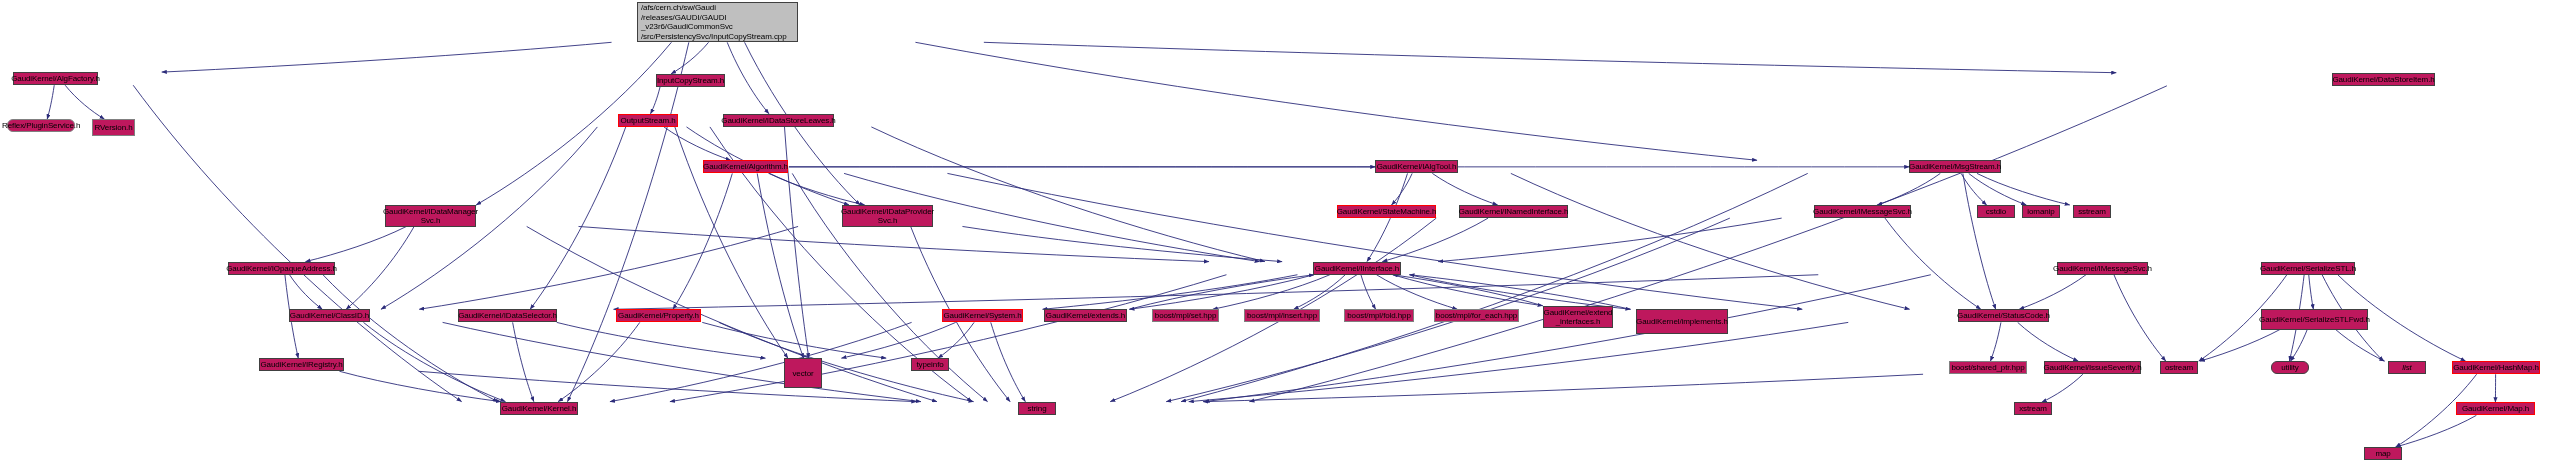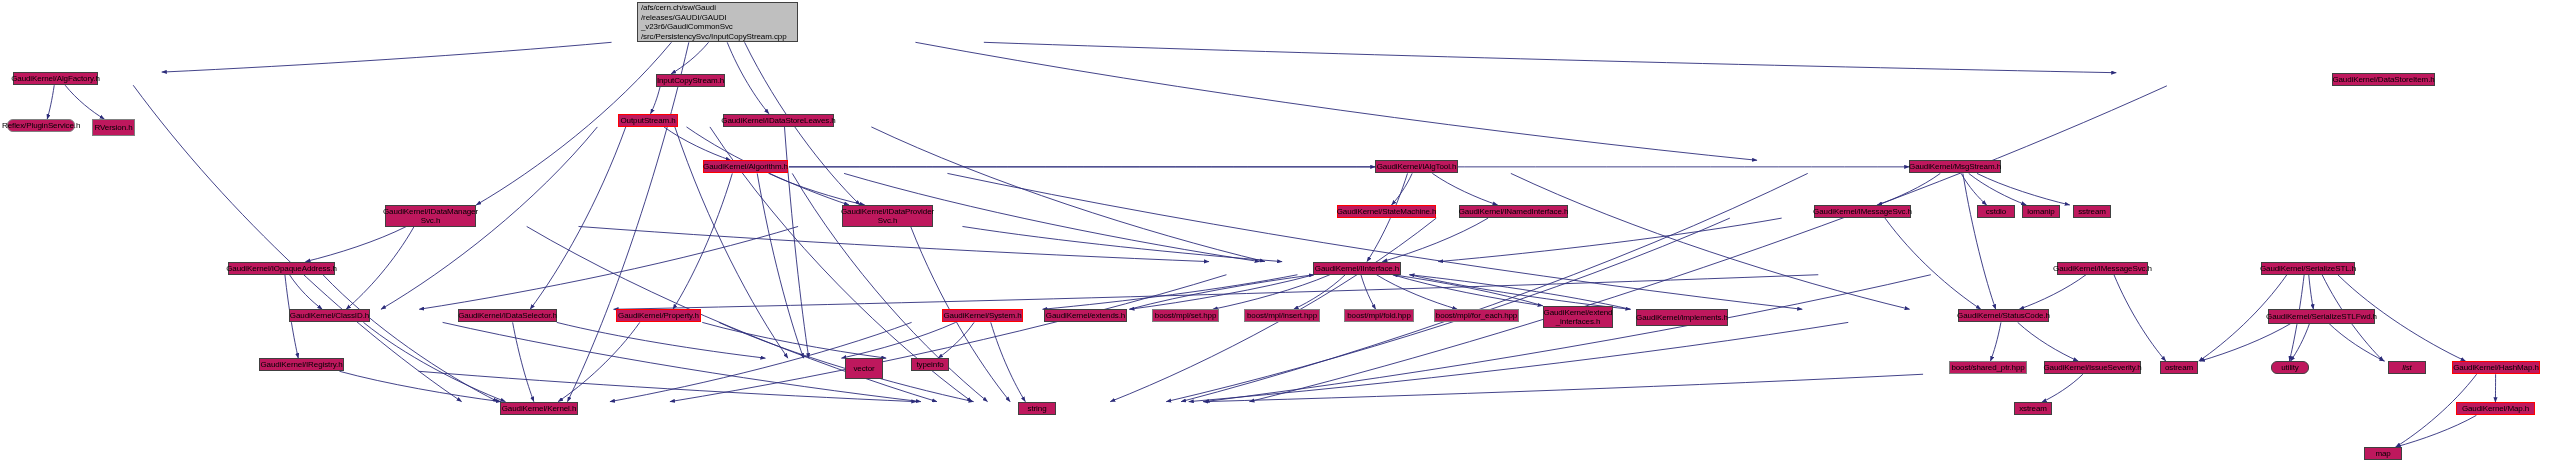--- a/index.html
+++ b/index.html
@@ -182,49 +182,49 @@
       <div class="node dark" style="left: 842px; top: 205px; width: 91px; height: 21.5px;">GaudiKernel/IDataProvider
 Svc.h</div>
       <div class="node dark" style="left: 385px; top: 205px; width: 91px; height: 21.5px;">GaudiKernel/IDataManager
 Svc.h</div>
       <div class="node dark" style="left: 228px; top: 262px; width: 107px; height: 13px;">GaudiKernel/IOpaqueAddress.h</div>
       <div class="node dark" style="left: 289px; top: 309px; width: 81px; height: 13px;">GaudiKernel/ClassID.h</div>
       <div class="node dark" style="left: 458px; top: 309px; width: 99px; height: 13px;">GaudiKernel/IDataSelector.h</div>
       <div class="node red" style="left: 616px; top: 309px; width: 85px; height: 13px;">GaudiKernel/Property.h</div>
       <div class="node dark" style="left: 259px; top: 358px; width: 85px; height: 13px;">GaudiKernel/IRegistry.h</div>
       <div class="node dark" style="left: 500px; top: 402px; width: 78px; height: 13px;">GaudiKernel/Kernel.h</div>
-      <div class="node dark" style="left: 845px; top: 358px; width: 31px; height: 21px;">vector</div>
+      <div class="node dark" style="left: 784px; top: 358px; width: 31px; height: 30px;">vector</div>
       <div class="node dark" style="left: 911px; top: 358px; width: 37px; height: 13px;">typeinfo</div>
       <div class="node dark" style="left: 1018px; top: 402px; width: 30px; height: 13px;">string</div>
       <div class="node dark" style="left: 1375px; top: 160px; width: 83px; height: 13px;">GaudiKernel/IAlgTool.h</div>
       <div class="node red" style="left: 1337px; top: 205px; width: 99px; height: 13px;">GaudiKernel/StateMachine.h</div>
       <div class="node dark" style="left: 1459px; top: 205px; width: 109px; height: 13px;">GaudiKernel/INamedInterface.h</div>
       <div class="node dark" style="left: 1313px; top: 262px; width: 88px; height: 13px;">GaudiKernel/IInterface.h</div>
       <div class="node red" style="left: 942px; top: 309px; width: 81px; height: 13px;">GaudiKernel/System.h</div>
       <div class="node dark" style="left: 1044px; top: 309px; width: 83px; height: 13px;">GaudiKernel/extends.h</div>
       <div class="node" style="left: 1152px; top: 309px; width: 67px; height: 13px;">boost/mpl/set.hpp</div>
       <div class="node" style="left: 1244px; top: 309px; width: 76px; height: 13px;">boost/mpl/insert.hpp</div>
       <div class="node" style="left: 1344px; top: 309px; width: 70px; height: 13px;">boost/mpl/fold.hpp</div>
       <div class="node" style="left: 1434px; top: 309px; width: 85px; height: 13px;">boost/mpl/for_each.hpp</div>
       <div class="node dark" style="left: 1543px; top: 306px; width: 70px; height: 21.5px;">GaudiKernel/extend
 _interfaces.h</div>
-      <div class="node dark" style="left: 1636px; top: 309px; width: 92px; height: 17px;">GaudiKernel/implements.h</div>
+      <div class="node dark" style="left: 1636px; top: 309px; width: 92px; height: 25px;">GaudiKernel/implements.h</div>
       <div class="node dark" style="left: 1909px; top: 160px; width: 92px; height: 13px;">GaudiKernel/MsgStream.h</div>
       <div class="node dark" style="left: 1814px; top: 205px; width: 97px; height: 13px;">GaudiKernel/IMessageSvc.h</div>
       <div class="node dark" style="left: 1977px; top: 205px; width: 31px; height: 13px;">cstdio</div>
       <div class="node dark" style="left: 2022px; top: 205px; width: 37px; height: 13px;">iomanip</div>
       <div class="node dark" style="left: 2073px; top: 205px; width: 37px; height: 13px;">sstream</div>
       <div class="node dark" style="left: 2057px; top: 262px; width: 91px; height: 13px;">GaudiKernel/IMessageSvc.h</div>
       <div class="node dark" style="left: 1958px; top: 309px; width: 91px; height: 13px;">GaudiKernel/StatusCode.h</div>
       <div class="node" style="left: 1949px; top: 361px; width: 78px; height: 13px;">boost/shared_ptr.hpp</div>
       <div class="node dark" style="left: 2044px; top: 361px; width: 97px; height: 13px;">GaudiKernel/IssueSeverity.h</div>
       <div class="node dark" style="left: 2160px; top: 361px; width: 37px; height: 13px;">ostream</div>
       <div class="node dark" style="left: 2014px; top: 402px; width: 37px; height: 13px;">xstream</div>
       <div class="node dark" style="left: 2261px; top: 262px; width: 94px; height: 13px;">GaudiKernel/SerializeSTL.h</div>
-      <div class="node dark" style="left: 2261px; top: 309px; width: 107px; height: 15px; margin-left: 7px;">GaudiKernel/SerializeSTLFwd.h</div>
+      <div class="node dark" style="left: 2261px; top: 309px; width: 107px; height: 21px;">GaudiKernel/SerializeSTLFwd.h</div>
       <div class="node dark" style="left: 2271px; top: 361px; width: 30px; height: 13px; border-radius: 6px;">utility</div>
       <div class="node dark" style="left: 2388px; top: 361px; width: 21.5px; height: 13px; font-style: italic;">list</div>
       <div class="node red" style="left: 2452px; top: 361px; width: 88px; height: 13px;">GaudiKernel/HashMap.h</div>
       <div class="node red" style="left: 2456px; top: 402px; width: 79px; height: 13px;">GaudiKernel/Map.h</div>
       <div class="node dark" style="left: 2364px; top: 447px; width: 27px; height: 13px;">map</div>
       <div class="node dark" style="left: 2332px; top: 73px; width: 103px; height: 13px;">GaudiKernel/DataStoreItem.h</div>
     </div>
 </div>
 
 

